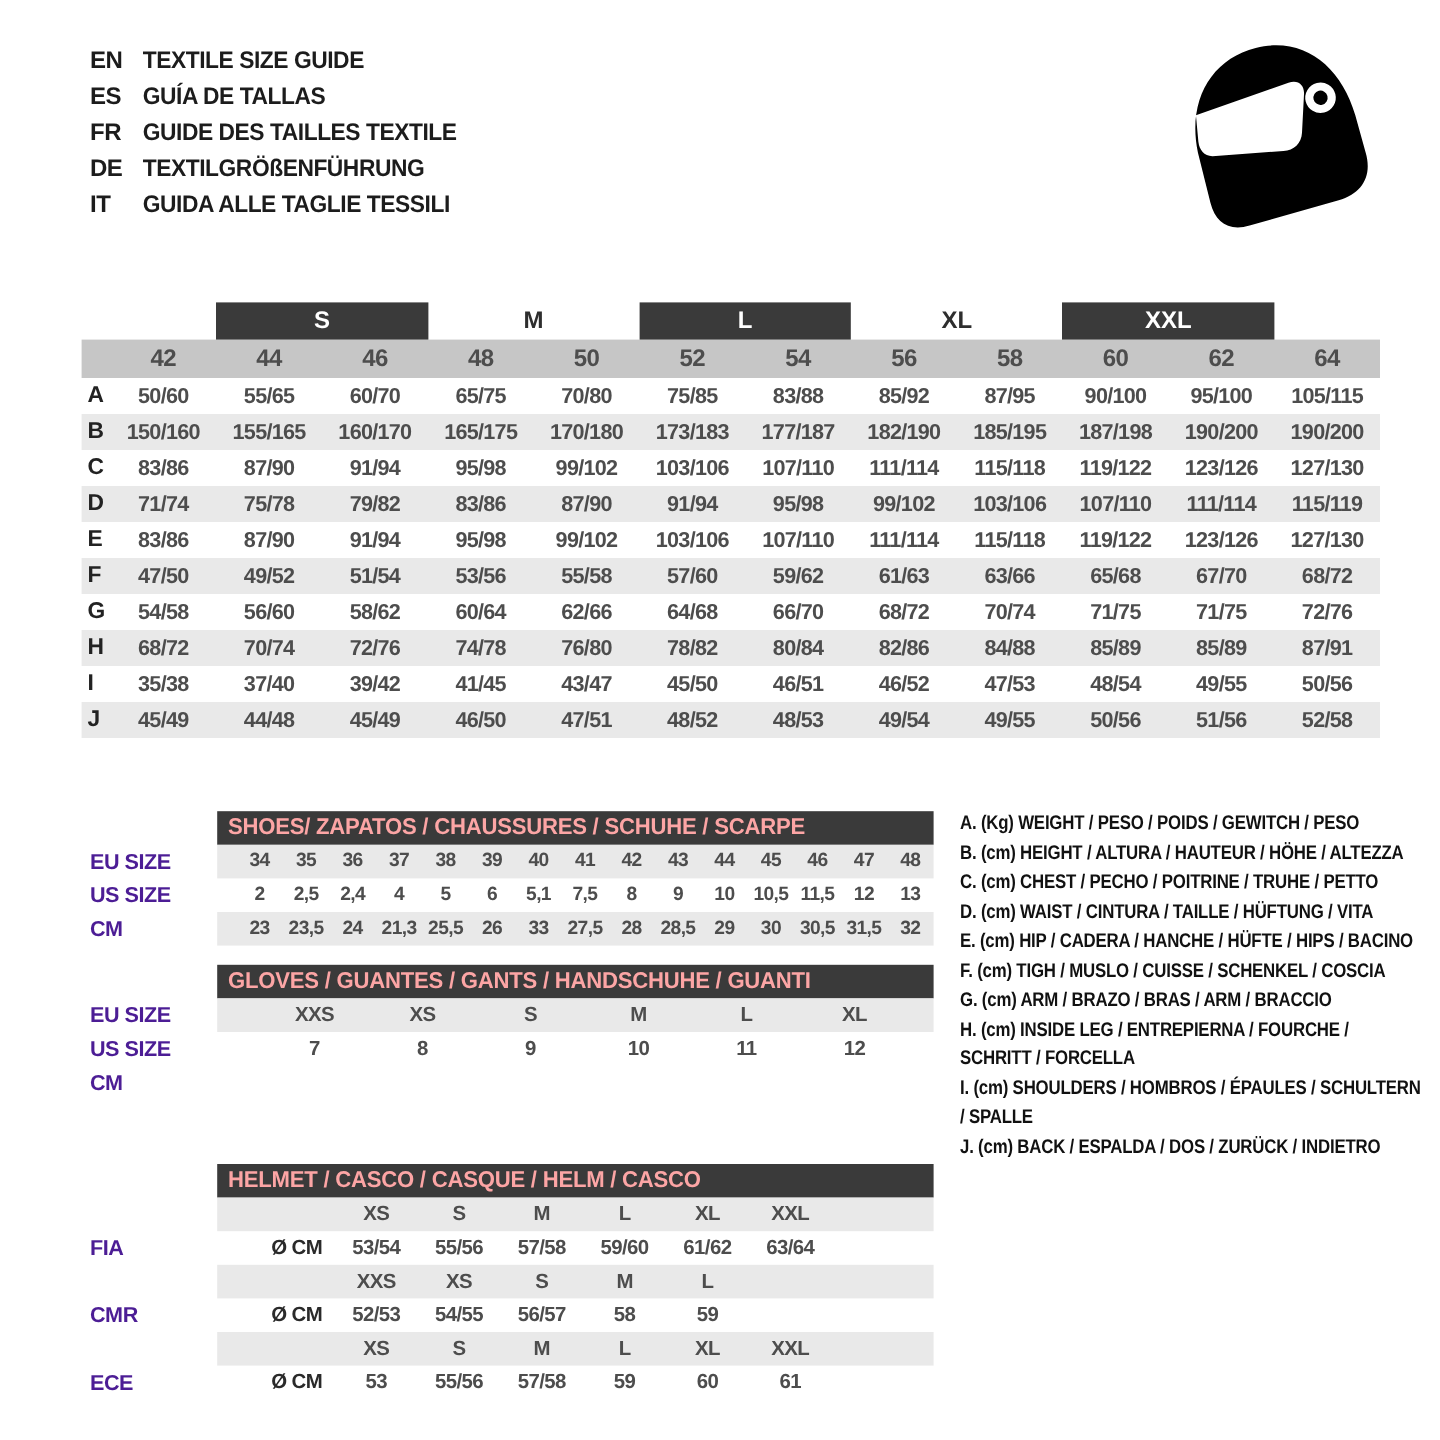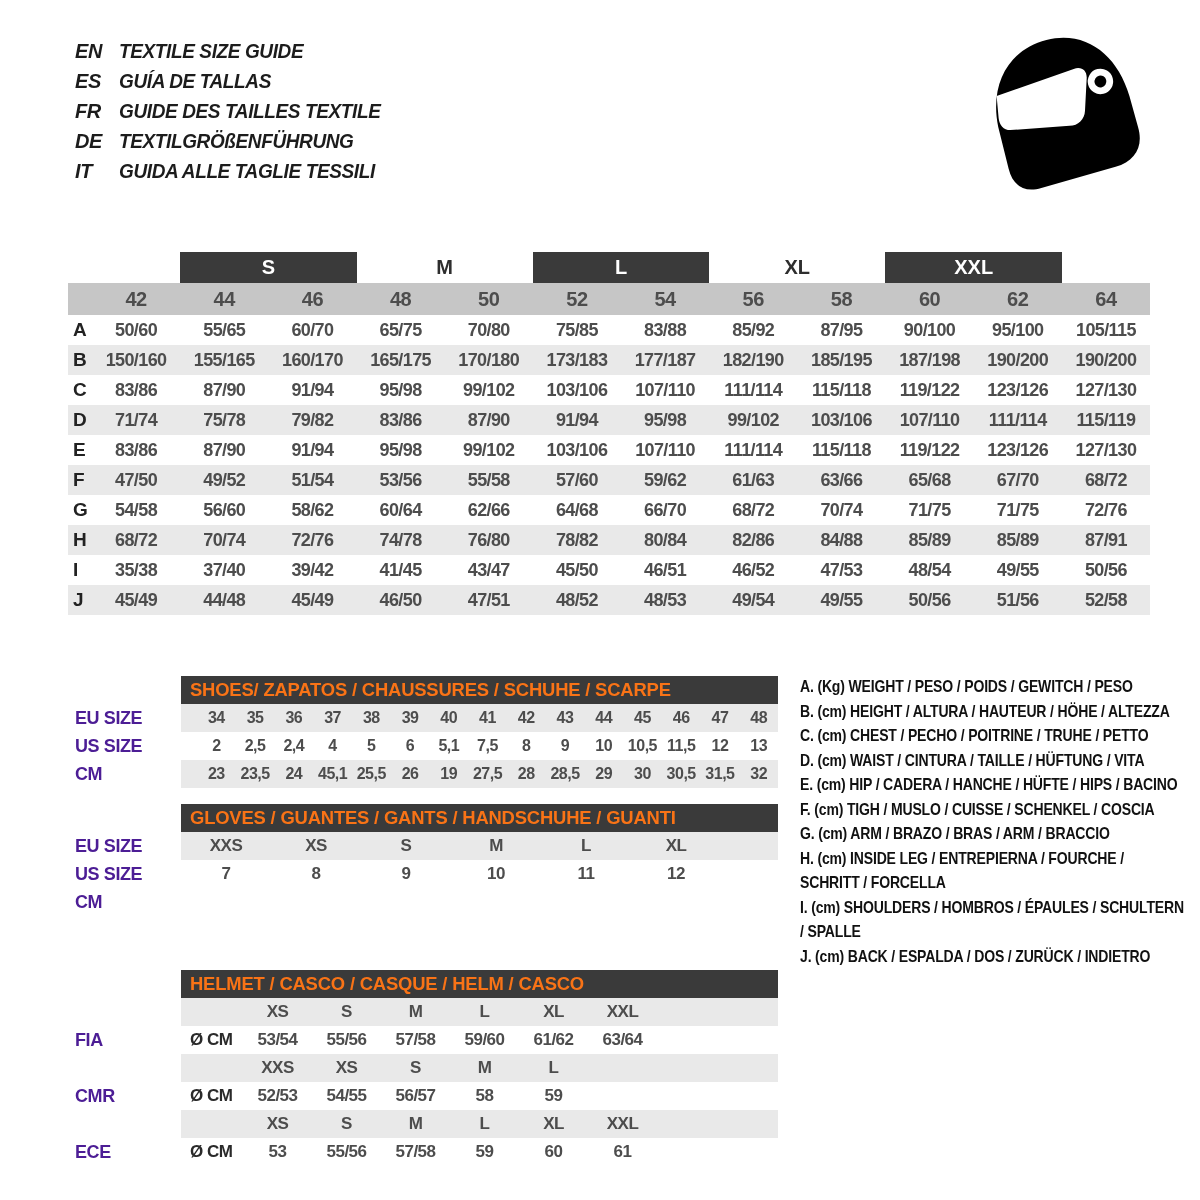--- a/index.html
+++ b/index.html
@@ -7,21 +7,21 @@
     --valtext:#4d4d4d; --text:#1c1c1c;
   }
   *{box-sizing:border-box;}
   html,body{margin:0;padding:0;}
   body{
     width:1200px;height:1200px;position:relative;background:#fff;overflow:hidden;
     font-family:"Liberation Sans",sans-serif;font-weight:bold;color:var(--text);
   }
   
   .lang-list{position:absolute;left:75px;top:36px;}
-  .lang-row{display:flex;height:30px;align-items:center;font-size:20px;letter-spacing:-0.4px;font-style:italic;}
+  .lang-row{display:flex;height:30px;align-items:center;font-size:20px;letter-spacing:-0.4px;}
   .lang-code{width:44px;flex:0 0 44px;}
   .lang-label{white-space:nowrap;transform:scaleX(0.95);transform-origin:left center;}
   
   .helmet-wrap{position:absolute;left:975px;top:28px;width:176px;height:178px;}
   .helmet-wrap svg{width:100%;height:100%;}
   
   .main-table{position:absolute;left:68px;top:252px;width:1082px;}
   .tgrid{display:grid;grid-template-columns:24px repeat(12,1fr);}
   .group-row{height:31px;}
   .group-cell{display:flex;align-items:center;justify-content:center;font-size:20px;color:#2e2e2e;}
@@ -30,23 +30,23 @@
   .band-cell{display:flex;align-items:center;justify-content:center;font-size:20px;color:var(--valtext);letter-spacing:-0.5px;}
   .trow{height:30px;}
   .trow.striped{background:var(--stripe);}
   .rlabel{display:flex;align-items:center;padding-left:5px;font-size:19px;color:#222;}
   .tcell{display:flex;align-items:center;justify-content:center;font-size:18px;color:var(--valtext);letter-spacing:-0.6px;white-space:nowrap;}
   
   .section{position:absolute;left:68px;width:710px;}
   .sec-shoes{top:676px;} .sec-gloves{top:804px;} .sec-helmet{top:970px;}
   .sec-row{display:grid;grid-template-columns:113px 597px;height:28px;}
   .sec-label{display:flex;align-items:center;padding-left:7px;font-size:18px;letter-spacing:-0.4px;color:#4c1d95;white-space:nowrap;}
-  .title-bar{background:var(--bar);color:#f97316;display:flex;align-items:center;padding-left:9px;font-size:19px;letter-spacing:-0.2px;white-space:nowrap;}
+  .title-bar{background:var(--bar);color:#fca5a5;display:flex;align-items:center;padding-left:9px;font-size:19px;letter-spacing:-0.2px;white-space:nowrap;}
   .title-bar .ttl{transform:scaleX(0.97);transform-origin:left center;}
-  .sec-cells{display:grid;align-items:center;}
+  .sec-cells{display:grid;align-items:center;padding-left:36px;}
   .sec-cells.striped{background:var(--stripe);}
   .cells-shoes{grid-template-columns:repeat(15,1fr);padding-left:16px;}
   .cells-gloves{grid-template-columns:repeat(6,90px) 1fr;}
   .cells-helmet{grid-template-columns:62px repeat(6,69px) 1fr;}
   .sc{display:flex;align-items:center;justify-content:center;font-size:16px;color:var(--valtext);letter-spacing:-0.5px;white-space:nowrap;}
   .cells-gloves .sc,.cells-helmet .sc{font-size:17px;}
   .sc.unit{justify-content:flex-start;padding-left:9px;color:#2a2a2a;}
   
   .legend{position:absolute;left:800px;top:674px;width:452px;transform:scaleX(0.85);transform-origin:top left;}
   .legend-line{font-size:16.5px;line-height:24.5px;color:#111;letter-spacing:-0.2px;}
@@ -312,24 +312,24 @@
           <div class="sc">12</div>
           <div class="sc">13</div>
         </div>
       </div>
       <div class="sec-row">
         <div class="sec-label">CM</div>
         <div class="sec-cells cells-shoes striped">
           <div class="sc">23</div>
           <div class="sc">23,5</div>
           <div class="sc">24</div>
-          <div class="sc">45,1</div>
+          <div class="sc">21,3</div>
           <div class="sc">25,5</div>
           <div class="sc">26</div>
-          <div class="sc">19</div>
+          <div class="sc">33</div>
           <div class="sc">27,5</div>
           <div class="sc">28</div>
           <div class="sc">28,5</div>
           <div class="sc">29</div>
           <div class="sc">30</div>
           <div class="sc">30,5</div>
           <div class="sc">31,5</div>
           <div class="sc">32</div>
         </div>
       </div>

